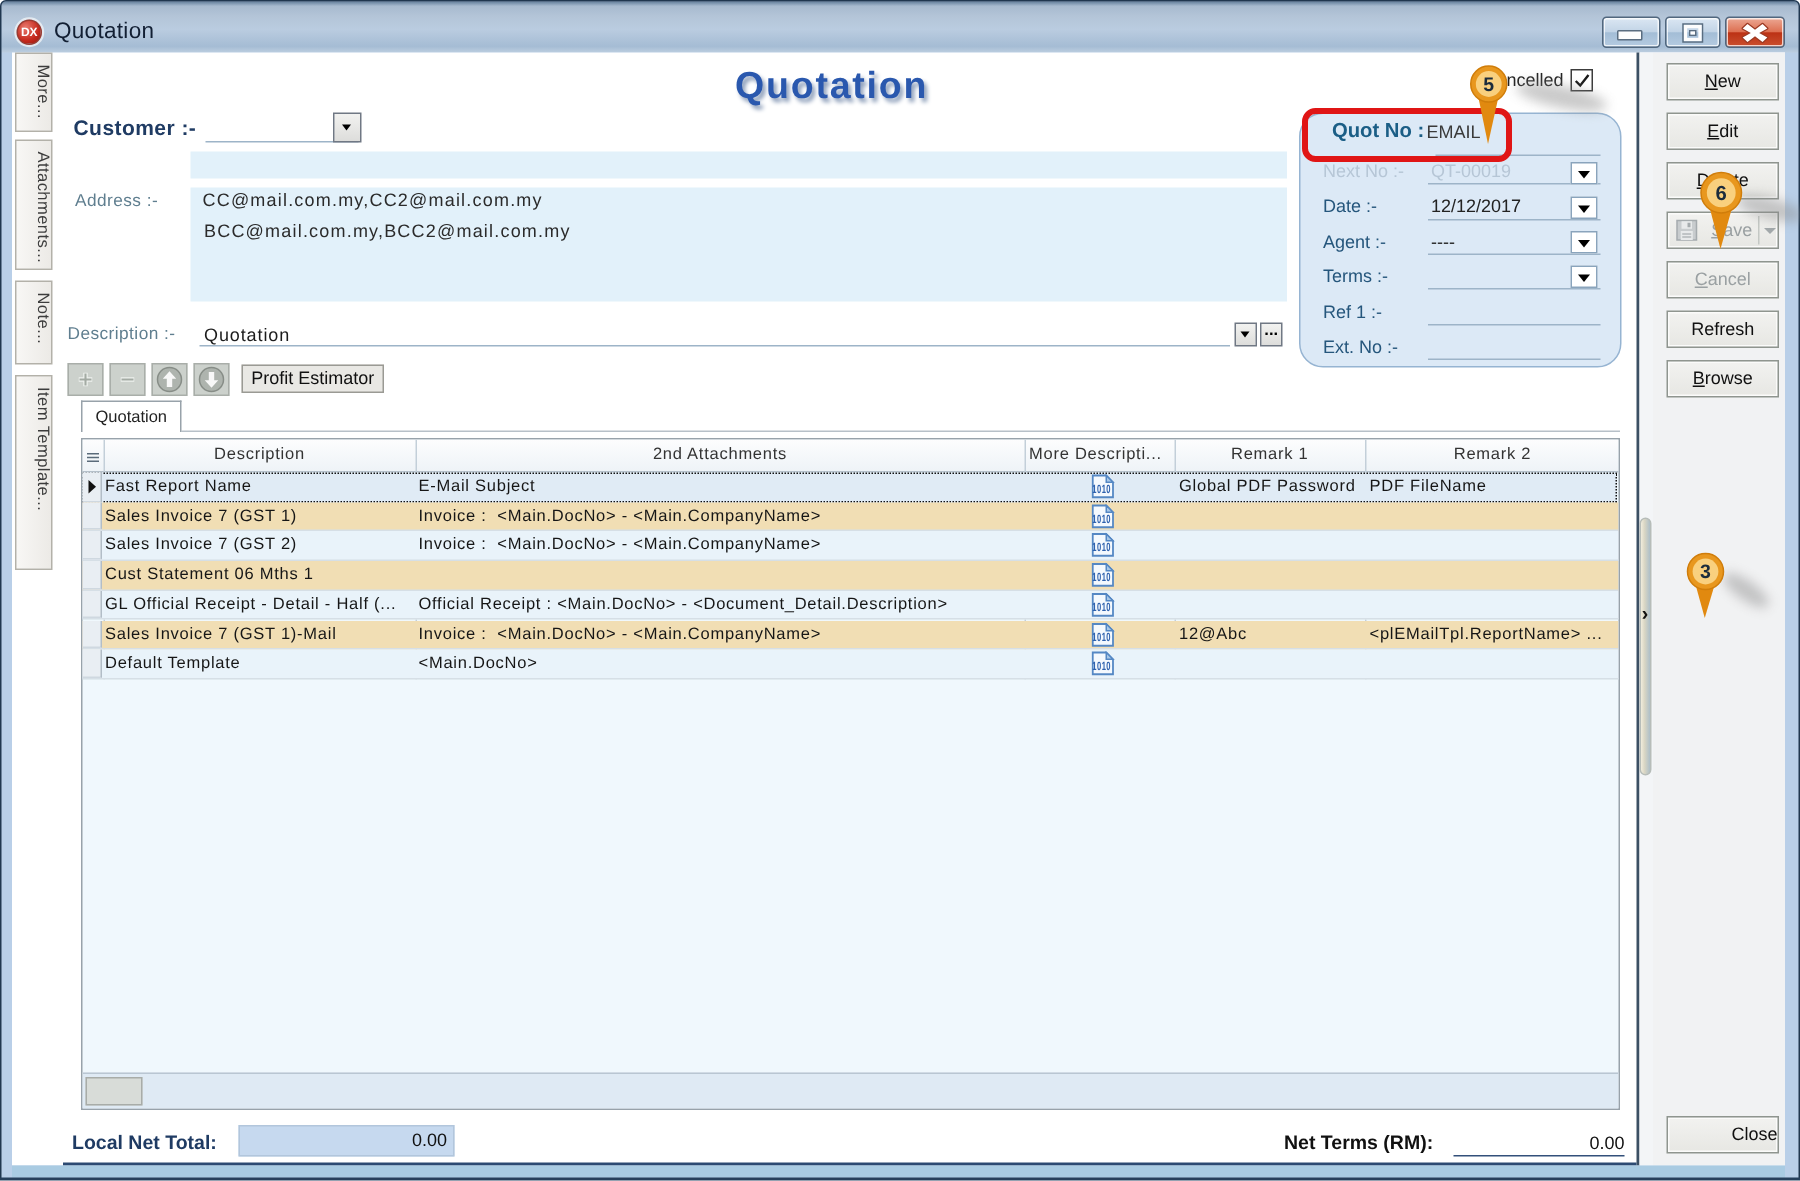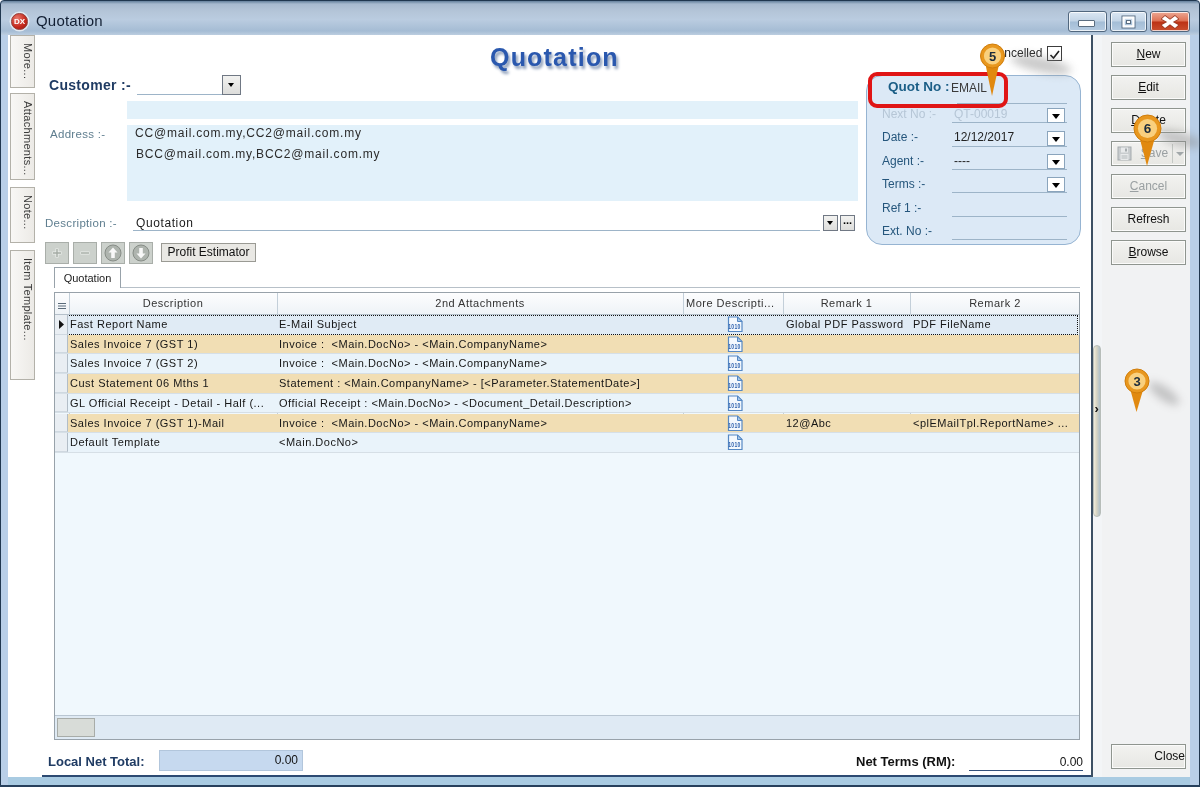--- a/index.html
+++ b/index.html
@@ -200,21 +200,20 @@
       <div class="gcell" style="left:224px;width:401px;">Invoice :&nbsp; &lt;Main.DocNo&gt; - &lt;Main.CompanyName&gt;</div>
       <div class="gcell" style="left:671px;top:1px;width:18px;height:17px;"><svg width="18" height="17" viewBox="0 0 18 17">
             <path d="M2.5 1 h9 l4.5 4.5 v10 h-13.5 z" fill="#f4f9fe" stroke="#5588c4" stroke-width="1.2"></path>
             <path d="M11.5 1 v4.5 h4.5 z" fill="#a8c8e8" stroke="#5588c4" stroke-width="1"></path>
             <text x="2.2" y="12.6" font-family="Liberation Sans" font-size="8" font-weight="bold" fill="#2f62ae" textLength="12.5" lengthAdjust="spacingAndGlyphs">1010</text>
           </svg></div>
     </div>
     <div class="grow tan" style="top:81.1px;height:18.7px;border-bottom:1px solid #d6dfe6;">
       <div class="ind"></div>
       <div class="gcell" style="left:15px;width:206px;">Cust Statement 06 Mths 1</div>
-      <div class="gcell" style="left:224px;width:401px;">Statement : &lt;Main.CompanyName&gt; - [&lt;Parameter.StatementDate&gt;]</div>
       <div class="gcell" style="left:671px;top:1px;width:18px;height:17px;"><svg width="18" height="17" viewBox="0 0 18 17">
             <path d="M2.5 1 h9 l4.5 4.5 v10 h-13.5 z" fill="#f4f9fe" stroke="#5588c4" stroke-width="1.2"></path>
             <path d="M11.5 1 v4.5 h4.5 z" fill="#a8c8e8" stroke="#5588c4" stroke-width="1"></path>
             <text x="2.2" y="12.6" font-family="Liberation Sans" font-size="8" font-weight="bold" fill="#2f62ae" textLength="12.5" lengthAdjust="spacingAndGlyphs">1010</text>
           </svg></div>
     </div>
     <div class="grow lt" style="top:100.8px;height:18.7px;border-bottom:1px solid #d6dfe6;">
       <div class="ind"></div>
       <div class="gcell" style="left:224px;width:401px;">Official Receipt : &lt;Main.DocNo&gt; - &lt;Document_Detail.Description&gt;</div>
       <div class="gcell" style="left:15px;width:206px;">GL Official Receipt - Detail - Half (...</div>

